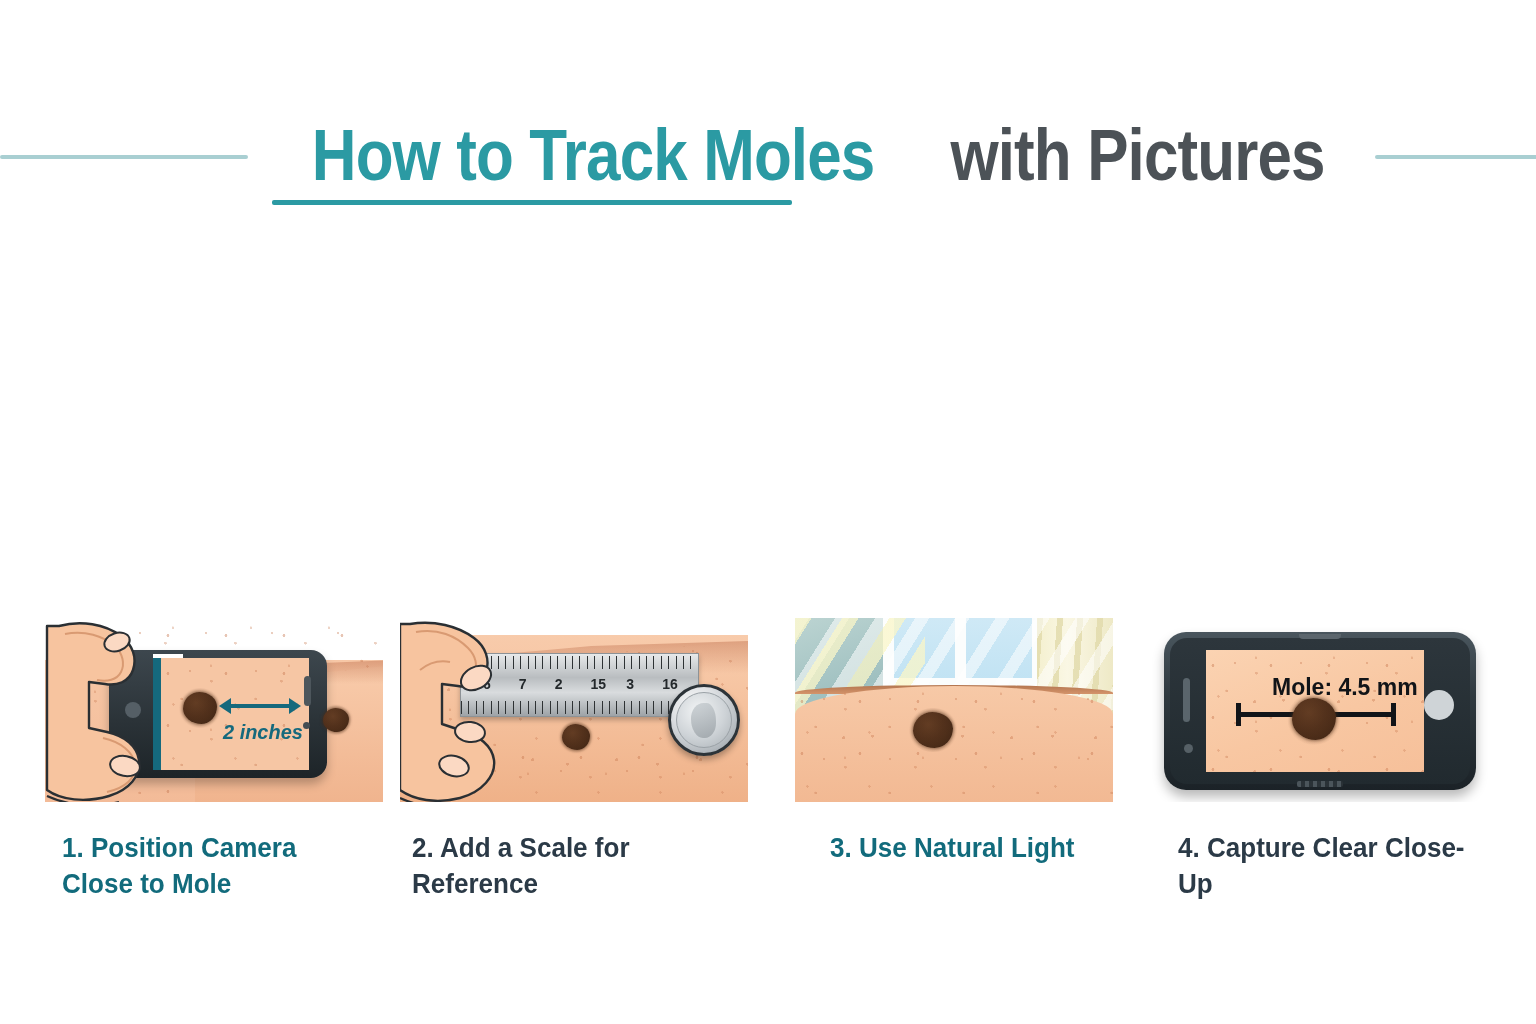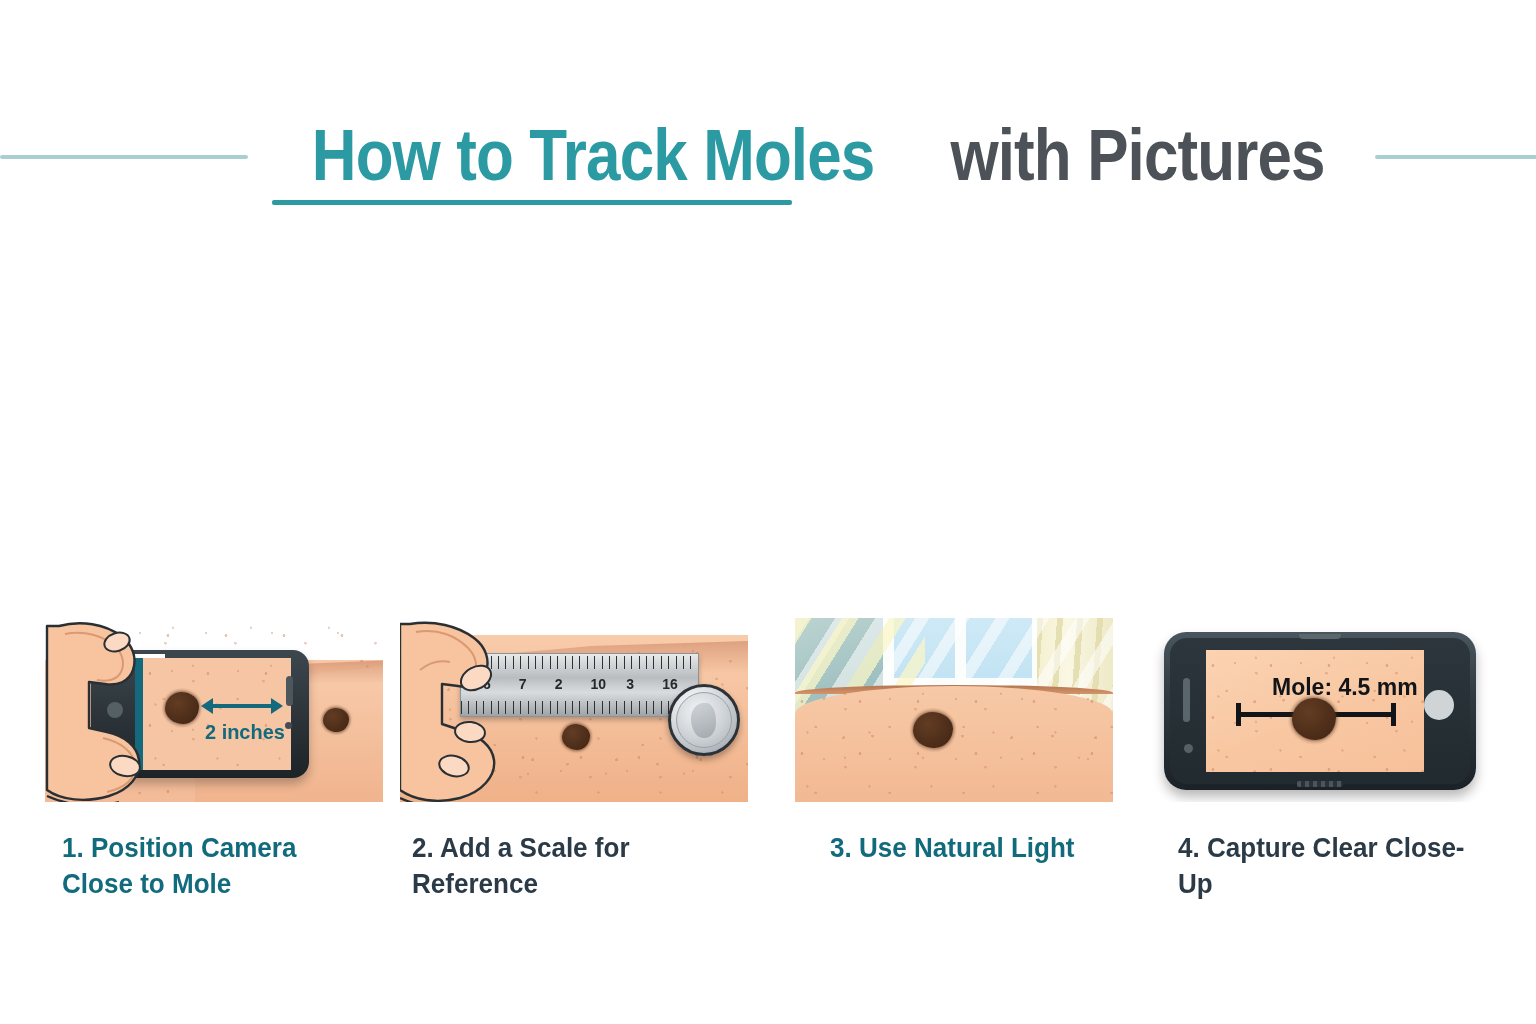--- a/index.html
+++ b/index.html
@@ -129,24 +129,25 @@
     position:absolute; left:150px; top:36px; width:230px; height:146px;
     background: linear-gradient(180deg,#f9cdad 0%, #f0b48e 100%);
     clip-path: polygon(0 26%, 40% 14%, 100% 4%, 100% 100%, 0 100%);
   }
   .p1-arm-shadow {
     position:absolute; left:150px; top:36px; width:230px; height:28px;
     background: linear-gradient(180deg, rgba(190,110,75,.55), rgba(190,110,75,0));
     clip-path: polygon(0 60%, 40% 30%, 100% 10%, 100% 100%, 0 100%);
   }
   .phone1 {
-    position:absolute; left:46px; top:30px; width:218px; height:128px;
+    position:absolute; left:64px; top:30px; width:218px; height:128px;
     background: linear-gradient(180deg,#3d474e 0%, #2b3338 55%, #1d2428 100%);
     border-radius: 16px;
     box-shadow: 0 6px 10px rgba(0,0,0,.25);
+    font-style: italic;
   }
   .phone1-screen {
     position:absolute; left:52px; top:8px; width:148px; height:112px;
     background:#f6c6a4;
     overflow:hidden;
   }
   .phone1-teal {
     position:absolute; left:44px; top:8px; width:8px; height:112px;
     background:#15697d;
   }
@@ -422,21 +423,21 @@
 
     <div class="ruler">
       <div class="ruler-ticks-top"></div>
       <div class="ruler-ticks-top2"></div>
       <div class="ruler-ticks-bottom"></div>
       <div class="ruler-ticks-bottom2"></div>
       <div class="ruler-nums">
         <span class="ruler-num">6</span>
         <span class="ruler-num">7</span>
         <span class="ruler-num">2</span>
-        <span class="ruler-num">10</span>
+        <span class="ruler-num">15</span>
         <span class="ruler-num">3</span>
         <span class="ruler-num">16</span>
       </div>
     </div>
 
     <div class="mole" style="left:162px; top:104px; width:28px; height:26px;"></div>
 
     <div class="coin">
       <div class="coin-inner">
         <div class="coin-face"></div>

